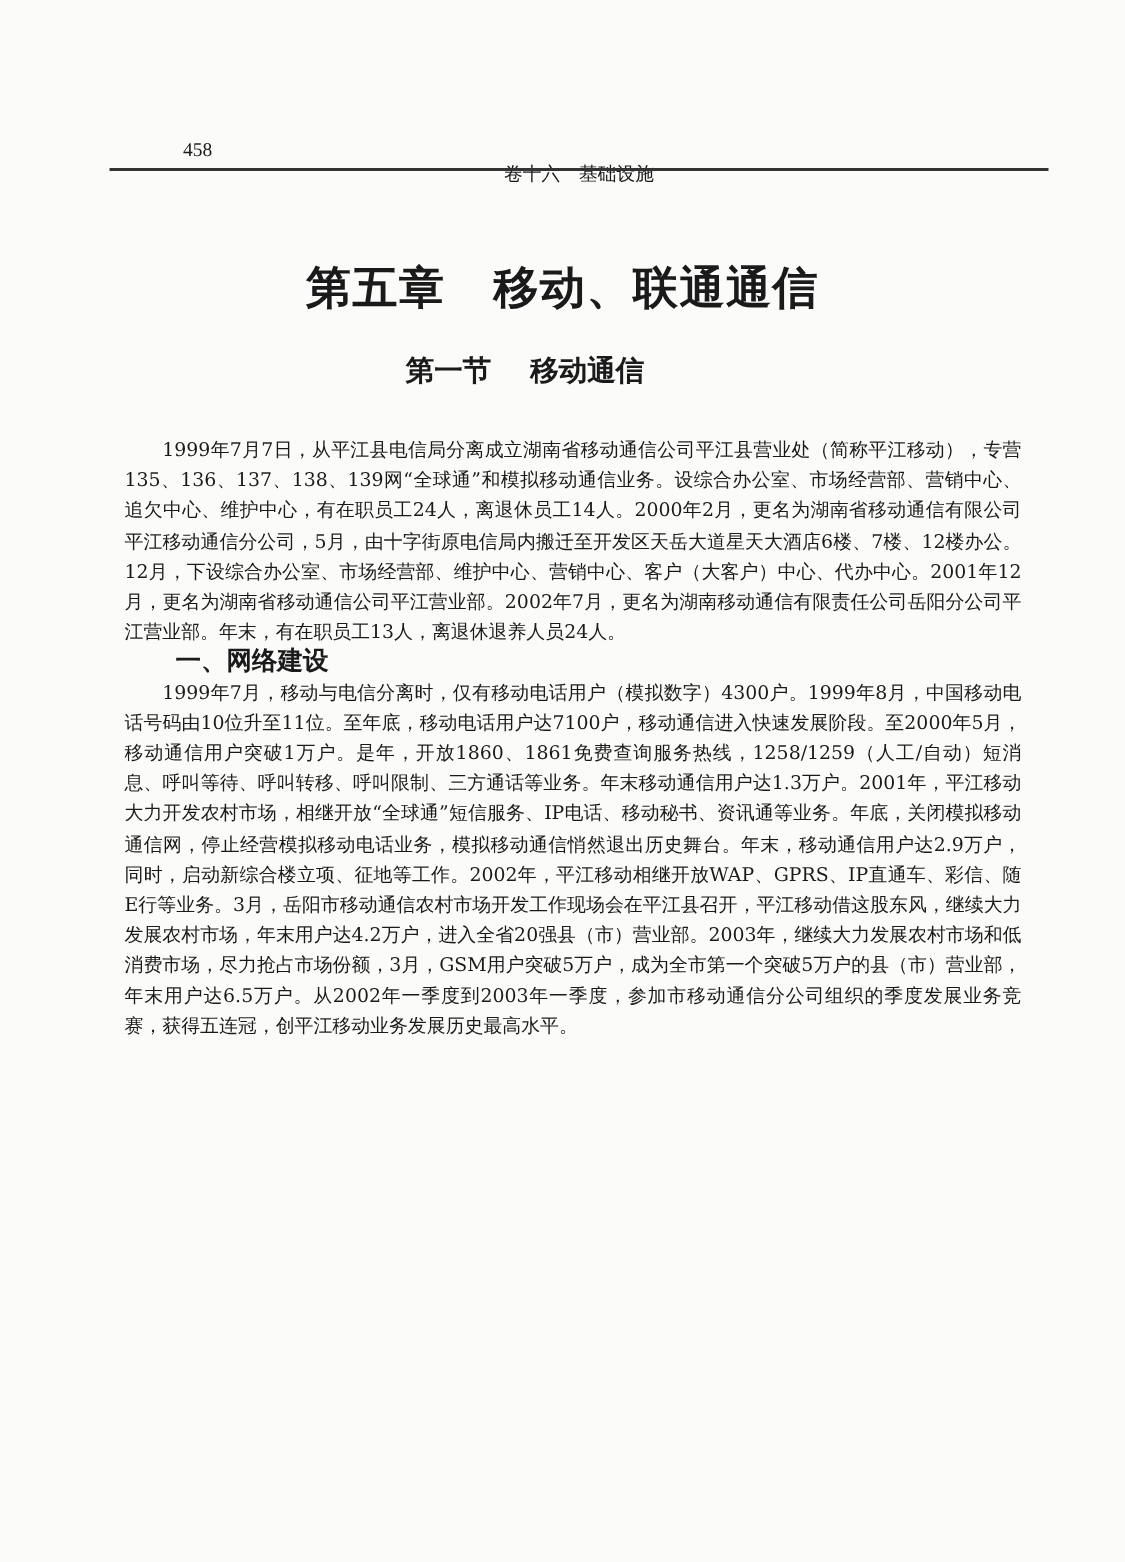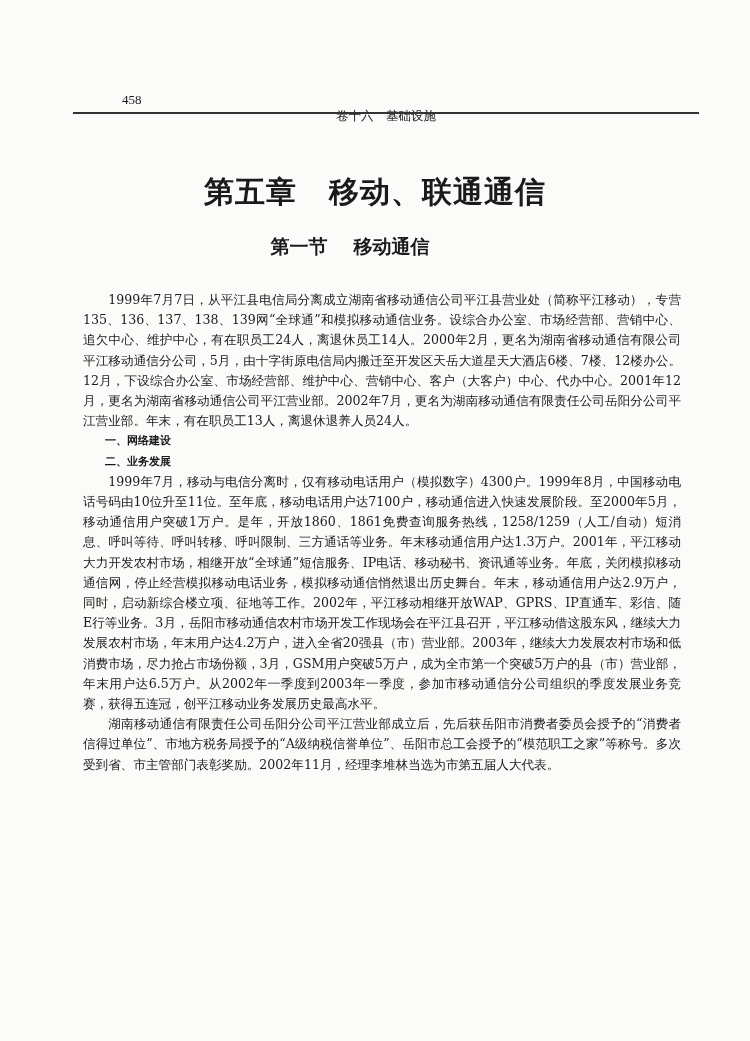--- a/index.html
+++ b/index.html
@@ -20,21 +20,21 @@
     position: absolute; left: 0; width: 700px; top: 234px; text-align: center;
     font-size: 19px; font-weight: bold; font-family: "DejaVu Sans", sans-serif;
   }
   .section-title .gap { display: inline-block; width: 26px; }
   .body-text {
     position: absolute; left: 83px; top: 290px; width: 598px;
     font-size: 12.6px; line-height: 20.2px; text-align: justify; text-justify: inter-character;
   }
   .body-text p { margin: 0; text-indent: 2em; }
   .body-text h3 {
-    margin: 0; font-size: 11px; line-height: 20.2px; font-weight: bold; text-indent: 2em;
+    margin: 0; font-size: 17px; line-height: 20.2px; font-weight: bold; text-indent: 2em;
     font-family: "DejaVu Sans", sans-serif;
   }
 </style>
 </head>
 <body>
 
 <div class="header">
   <span class="page-num">458</span>
   <div class="running-head">卷十六　基础设施</div>
 </div>
@@ -44,16 +44,14 @@
   <span>第五章</span><span class="gap"></span><span>移动、联通通信</span>
 </div>
 
 <div class="section-title">
   <span>第一节</span><span class="gap"></span><span>移动通信</span>
 </div>
 
 <div class="body-text">
   <p>1999年7月7日，从平江县电信局分离成立湖南省移动通信公司平江县营业处（简称平江移动），专营135、136、137、138、139网“全球通”和模拟移动通信业务。设综合办公室、市场经营部、营销中心、追欠中心、维护中心，有在职员工24人，离退休员工14人。2000年2月，更名为湖南省移动通信有限公司平江移动通信分公司，5月，由十字街原电信局内搬迁至开发区天岳大道星天大酒店6楼、7楼、12楼办公。12月，下设综合办公室、市场经营部、维护中心、营销中心、客户（大客户）中心、代办中心。2001年12月，更名为湖南省移动通信公司平江营业部。2002年7月，更名为湖南移动通信有限责任公司岳阳分公司平江营业部。年末，有在职员工13人，离退休退养人员24人。</p>
   <h3>一、网络建设</h3>
-  <h3>二、业务发展</h3>
   <p>1999年7月，移动与电信分离时，仅有移动电话用户（模拟数字）4300户。1999年8月，中国移动电话号码由10位升至11位。至年底，移动电话用户达7100户，移动通信进入快速发展阶段。至2000年5月，移动通信用户突破1万户。是年，开放1860、1861免费查询服务热线，1258/1259（人工/自动）短消息、呼叫等待、呼叫转移、呼叫限制、三方通话等业务。年末移动通信用户达1.3万户。2001年，平江移动大力开发农村市场，相继开放“全球通”短信服务、IP电话、移动秘书、资讯通等业务。年底，关闭模拟移动通信网，停止经营模拟移动电话业务，模拟移动通信悄然退出历史舞台。年末，移动通信用户达2.9万户，同时，启动新综合楼立项、征地等工作。2002年，平江移动相继开放WAP、GPRS、IP直通车、彩信、随E行等业务。3月，岳阳市移动通信农村市场开发工作现场会在平江县召开，平江移动借这股东风，继续大力发展农村市场，年末用户达4.2万户，进入全省20强县（市）营业部。2003年，继续大力发展农村市场和低消费市场，尽力抢占市场份额，3月，GSM用户突破5万户，成为全市第一个突破5万户的县（市）营业部，年末用户达6.5万户。从2002年一季度到2003年一季度，参加市移动通信分公司组织的季度发展业务竞赛，获得五连冠，创平江移动业务发展历史最高水平。</p>
-  <p>湖南移动通信有限责任公司岳阳分公司平江营业部成立后，先后获岳阳市消费者委员会授予的“消费者信得过单位”、市地方税务局授予的“A级纳税信誉单位”、岳阳市总工会授予的“模范职工之家”等称号。多次受到省、市主管部门表彰奖励。2002年11月，经理李堆林当选为市第五届人大代表。</p>
 </div>
 
 </body></html>

